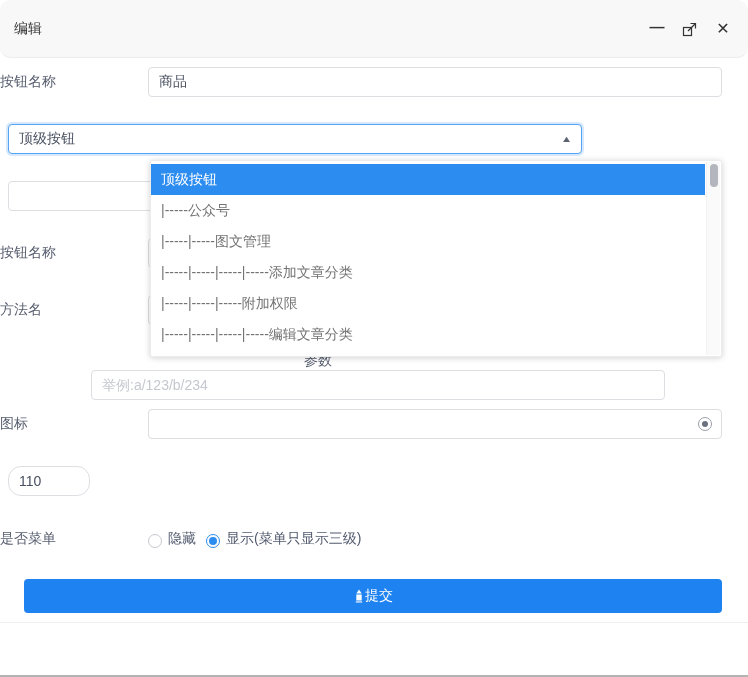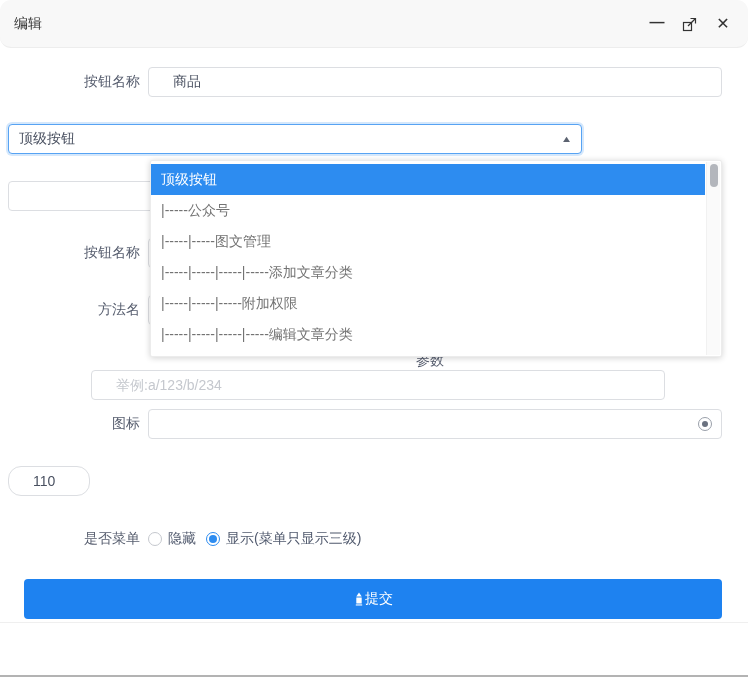--- a/index.html
+++ b/index.html
@@ -1,64 +1,64 @@
 <!DOCTYPE html>
 <html><head>
 <meta charset="utf-8">
 <style>
   * { box-sizing: border-box; }
   body { margin:0; background:#e9e9e9; font-family:"Liberation Sans","DejaVu Sans",sans-serif; }
   .window { position:relative; width:748px; height:677px; background:#fff;
             border-bottom:2px solid #b3b3b3; overflow:hidden; }
 
   
-  .titlebar { position:absolute; top:0; left:0; right:0; height:48px; background:#f8f8f8;
+  .titlebar { position:absolute; top:0; left:0; right:0; height:58px; background:#f8f8f8;
               border-bottom:1px solid #ededed; display:flex; align-items:center;
               padding:0 16px 0 14px;border-radius:11px; }
   .title { font-size:14px; color:#333; }
   .controls { margin-left:auto; display:flex; align-items:center; gap:15px; }
   .ctrl { width:18px; height:18px; display:flex; align-items:center; justify-content:center;
           color:#333; cursor:pointer; }
   .min-glyph { font-size:15px; line-height:1; font-weight:bold; transform:translateY(-2px); }
   .close-glyph { font-size:16px; line-height:1; }
 
   
   .row { position:absolute; left:0; width:748px; display:flex; align-items:center; }
-  .row .lbl { width:140px; text-align:right; font-size:14px; color:#565d6e; flex:none; }
+  .row .lbl { width:140px; text-align:left; font-size:14px; color:#565d6e; flex:none; }
   .row .ctl { margin-left:8px; flex:none; display:flex; align-items:center; position:relative; }
   .r-name{top:67px;} .r-parent{top:124px;} .r-module{top:181px;} .r-controller{top:238px;}
   .r-method{top:295px;} .r-params{top:352px;flex-direction:column;} .r-icon{top:409px;} .r-sort{top:466px;}
   .r-menu{top:524px; height:30px;}
 
   .inp { width:574px; height:30px; border:1px solid #dcdee2; border-radius:4px;
-         padding:0 24px; font-size:14px; color:#495060; background:#fff; outline:none;
+         padding:0 10px; font-size:14px; color:#495060; background:#fff; outline:none;
          font-family:inherit; }
   .inp::placeholder { color:#c5c8ce; }
   .inp-sort { width:82px;border-radius:13px; }
   .inp-icon { padding-right:32px; }
 
   .select { width:574px; height:30px; border:1px solid #57a3f3; border-radius:4px;
             box-shadow:0 0 0 2px rgba(45,140,240,.2); display:flex; align-items:center;
             padding:0 10px; font-size:14px; color:#495060; background:#fff; cursor:pointer; }
   .select .arrow { margin-left:auto; font-size:9px; color:#5b6270; transform:scaleX(1.3); }
 
   .cdot { position:absolute; right:10px; top:8px; width:14px; height:14px;
           border:1px solid #9aa0aa; border-radius:50%; cursor:pointer; }
   .cdot::after { content:""; position:absolute; left:3px; top:3px; width:6px; height:6px;
                  background:#6b7280; border-radius:50%; }
 
-  .radio { display:flex; align-items:center; margin-right:10px; cursor:pointer;
+  .radio { display:flex; align-items:flex-end; margin-right:10px; cursor:pointer;
            font-size:14px; color:#515a6e; }
   .rdot { width:14px; height:14px; border-radius:50%; border:1px solid #c5c8ce;
           background:#fff; margin-right:6px; position:relative; flex:none; }
   .rdot.sel { border-color:#2d8cf0; }
   .rdot.sel::after { content:""; position:absolute; left:2px; top:2px; width:8px; height:8px;
                      border-radius:50%; background:#2d8cf0; }
 
-  .submit { position:absolute; left:24px; top:579px; width:698px; height:40px;
+  .submit { position:absolute; left:24px; top:579px; width:698px; height:34px;
             background:#1e82f0; border:none; border-radius:4px; color:#fff; font-size:14px;
             display:flex; align-items:center; justify-content:center; 
             cursor:pointer; font-family:inherit; }
 
   
   .dropdown { position:absolute; left:150px; top:160px; width:572px; height:197px;
               background:#fff; border:1px solid #ececec; border-radius:2px;
               box-shadow:0 1px 6px rgba(0,0,0,.18); padding:3px 0; z-index:5; }
   .opt { height:31px; line-height:31px; padding-left:10px; margin-right:16px;
          font-size:14px; color:#737373; white-space:nowrap; overflow:hidden; cursor:pointer; }

